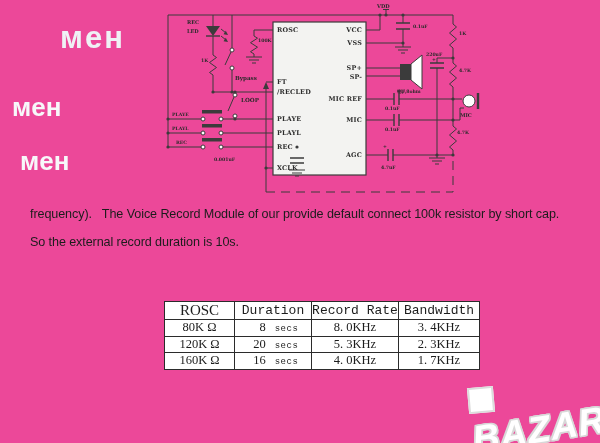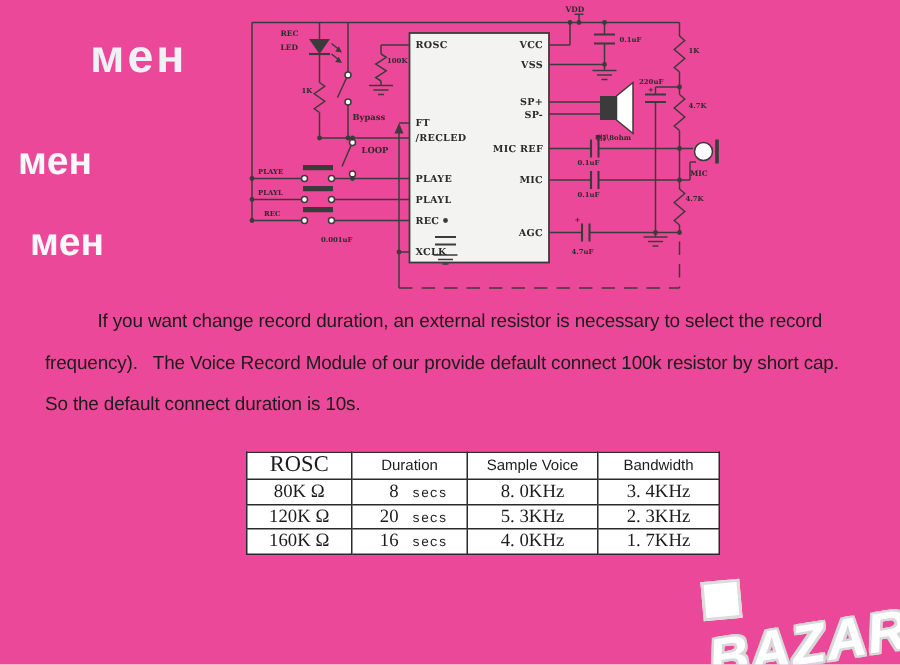--- a/index.html
+++ b/index.html
@@ -41,21 +41,21 @@
   #para .pline{height:27.5px;line-height:27.5px;white-space:pre;}
   #para .indent{padding-left:35px;}
 
   
   #rosc-table{position:absolute;left:164px;top:301px;border-collapse:collapse;
               background:#ffffff;}
   #rosc-table th,#rosc-table td{border:1px solid #2b2b2b;text-align:center;
               padding:0;vertical-align:middle;color:#1c1c1c;}
   th.h-rosc{width:69px;height:17px;font-family:"Liberation Serif",serif;
             font-size:15px;font-weight:normal;}
-  th.h-sm{font-family:Liberation Sans, sans-serif;font-size:10px;font-weight:normal;}
+  th.h-sm{font-family:Liberation Mono, monospace;font-size:13px;font-weight:normal;}
   col.c1{width:70px;}col.c2{width:77px;}col.c3{width:87px;}col.c4{width:81px;}
   #rosc-table td{height:15.6px;font-family:"Liberation Serif",serif;font-size:12.5px;margin-top:36px;}
   td.dur .dv{display:inline-block;min-width:18px;text-align:right;
              font-family:"Liberation Serif",serif;font-size:12.5px;}
   td.dur .du{display:inline-block;margin-left:9px;font-family:"Liberation Mono",monospace;
              font-size:9px;letter-spacing:.5px;text-align:right;}
   td.pre{white-space:pre;}
 </style>
 </head>
 <body>
@@ -218,37 +218,36 @@
       <text class="tiny" x="385" y="110">0.1uF</text>
       <text class="tiny" x="385" y="131">0.1uF</text>
       <text class="lbl" x="460" y="117">MIC</text>
       <text class="tiny" x="457" y="134">4.7K</text>
       <text class="tiny" x="383" y="148">+</text>
       <text class="tiny" x="381" y="169">4.7uF</text>
     </g>
   </svg>
 
   <div id="para">
-    <div class="pline indent">If you want change record duration, an external resistor is necessary to select the record</div>
     <div class="pline">frequency).   The Voice Record Module of our provide default connect 100k resistor by short cap.</div>
-    <div class="pline">So the default connect duration is 10s.</div>
+    <div class="pline">So the external record duration is 10s.</div>
   </div>
 
   <table id="rosc-table">
     <colgroup>
         <col class="c1">
         <col class="c2">
         <col class="c3">
         <col class="c4">
       </colgroup>
     <tbody>
         <tr>
       <th class="h-rosc">ROSC</th>
       <th class="h-sm">Duration</th>
-      <th class="h-sm">Sample Voice</th>
+      <th class="h-sm">Record Rate</th>
       <th class="h-sm">Bandwidth</th>
     </tr>
     <tr>
       <td>80K Ω</td>
       <td class="dur"><span class="dv">8</span><span class="du">secs</span></td>
       <td class="pre">8. 0KHz</td>
       <td class="pre">3. 4KHz</td>
     </tr>
     <tr>
       <td>120K Ω</td>

